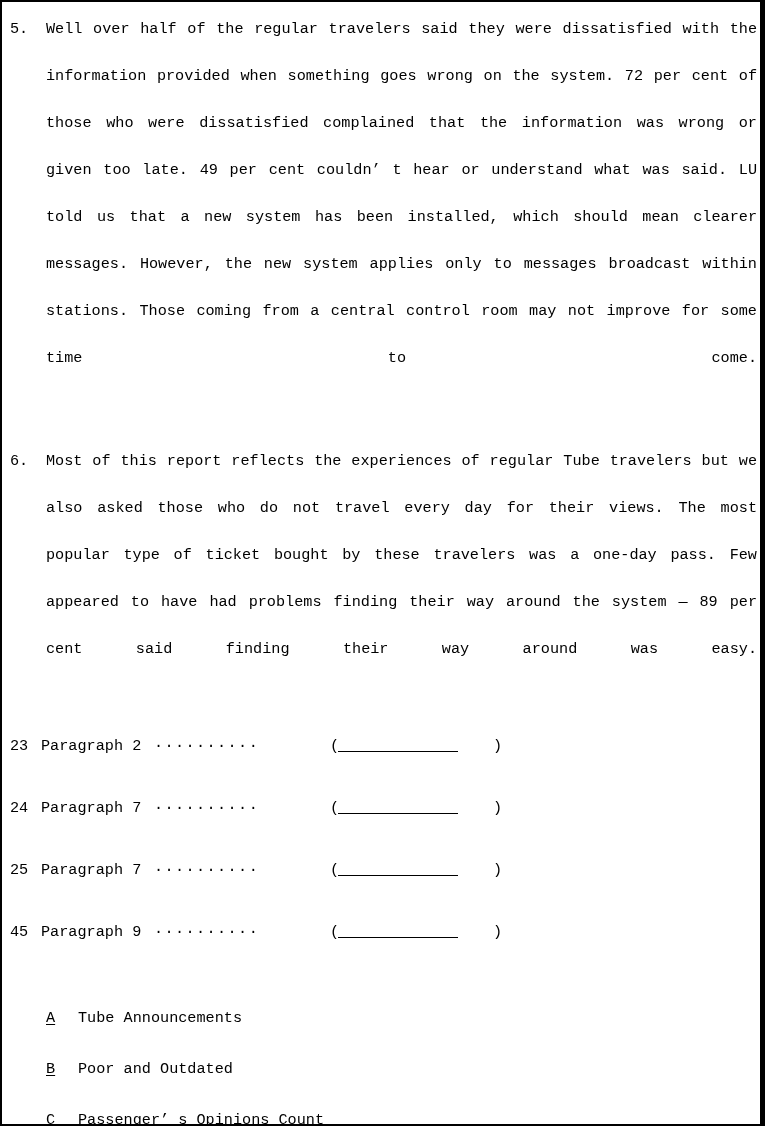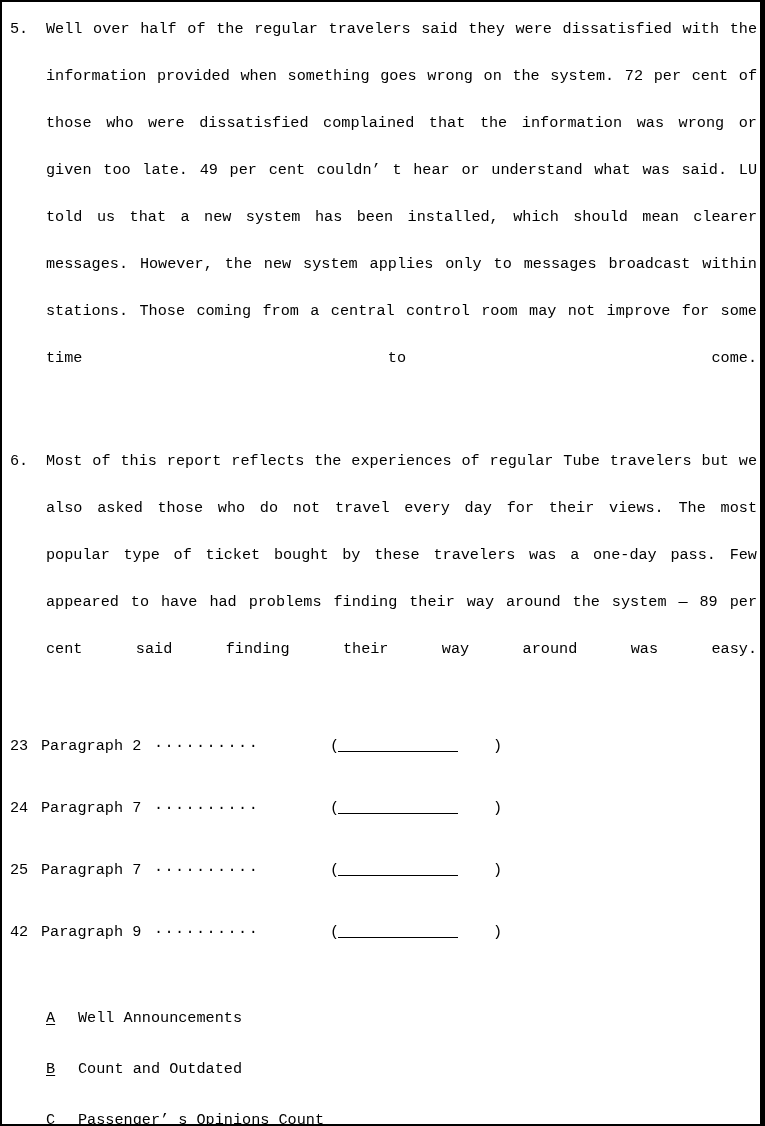--- a/index.html
+++ b/index.html
@@ -180,37 +180,37 @@
       </li>
       <li class="match-row">
         <span class="num">25</span>
         <span class="label">Paragraph 7</span>
         <span class="leader">··········</span>
         <span class="paren-open">(</span>
         <span class="blank"></span>
         <span class="paren-close">)</span>
       </li>
       <li class="match-row">
-        <span class="num">42</span>
+        <span class="num">45</span>
         <span class="label">Paragraph 9</span>
         <span class="leader">··········</span>
         <span class="paren-open">(</span>
         <span class="blank"></span>
         <span class="paren-close">)</span>
       </li>
     </ul>
 
     <ul class="option-list">
       <li class="option-row">
         <span class="letter">A</span>
-        <span class="otext">Well Announcements</span>
+        <span class="otext">Tube Announcements</span>
       </li>
       <li class="option-row">
         <span class="letter">B</span>
-        <span class="otext">Count and Outdated</span>
+        <span class="otext">Poor and Outdated</span>
       </li>
       <li class="option-row">
         <span class="letter">C</span>
         <span class="otext">Passenger’ s Opinions Count</span>
       </li>
 
     </ul>
 
   </div>
 </div>

